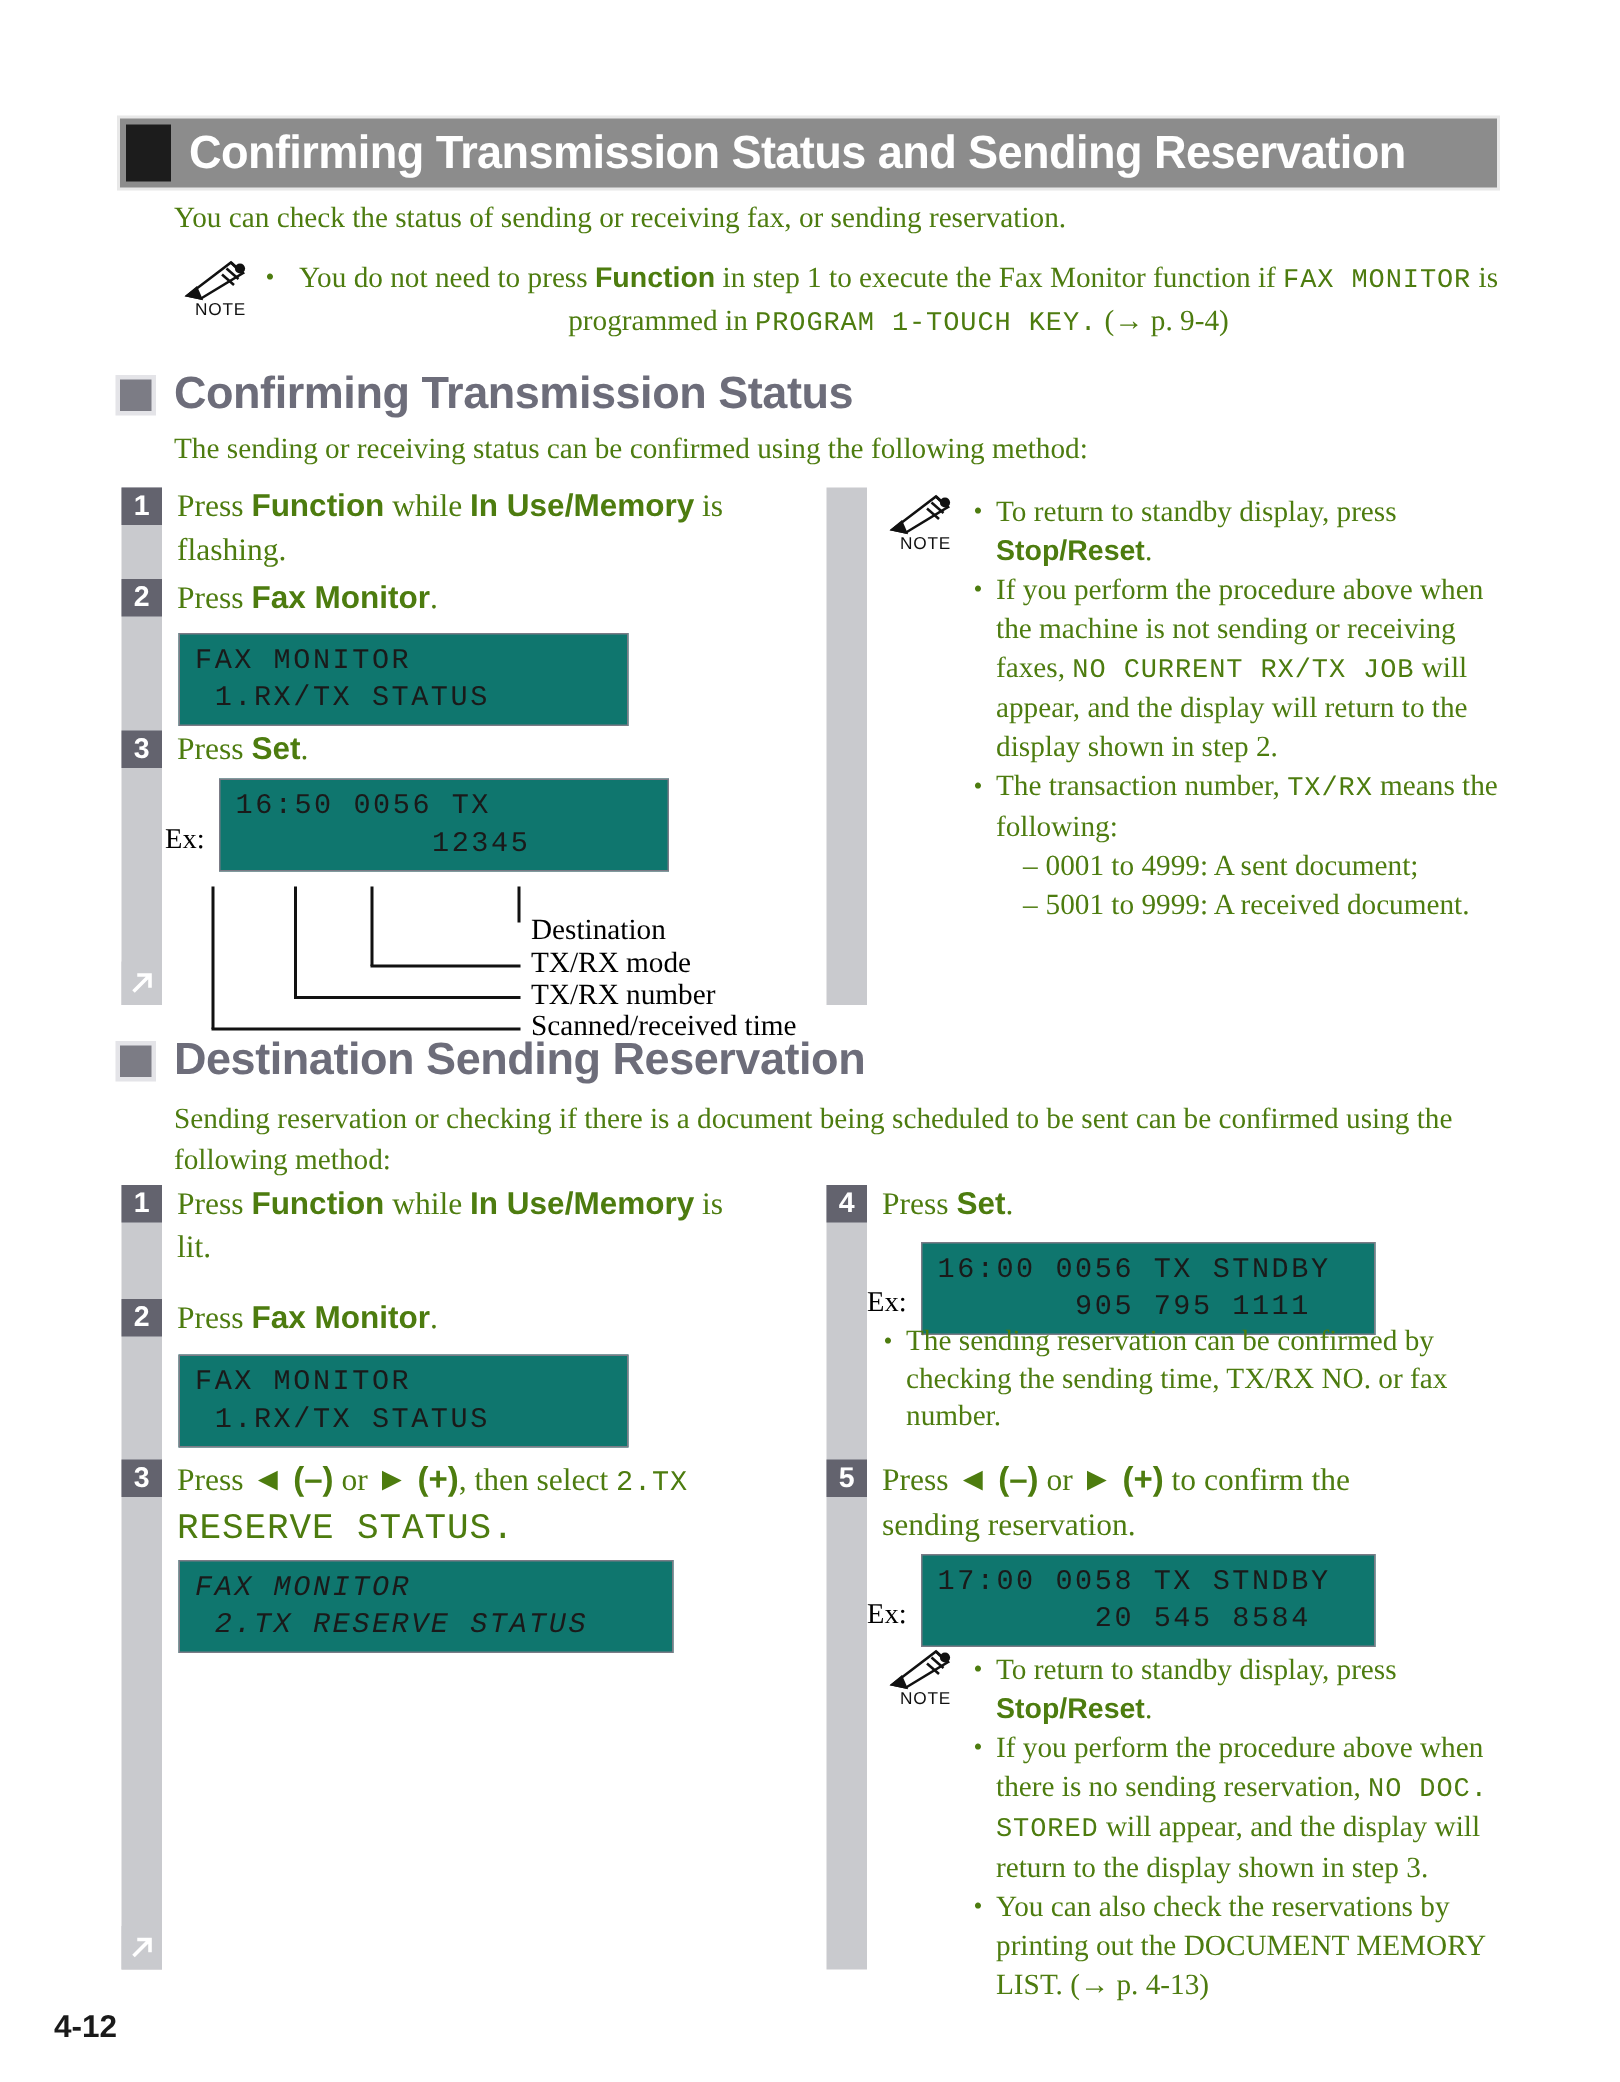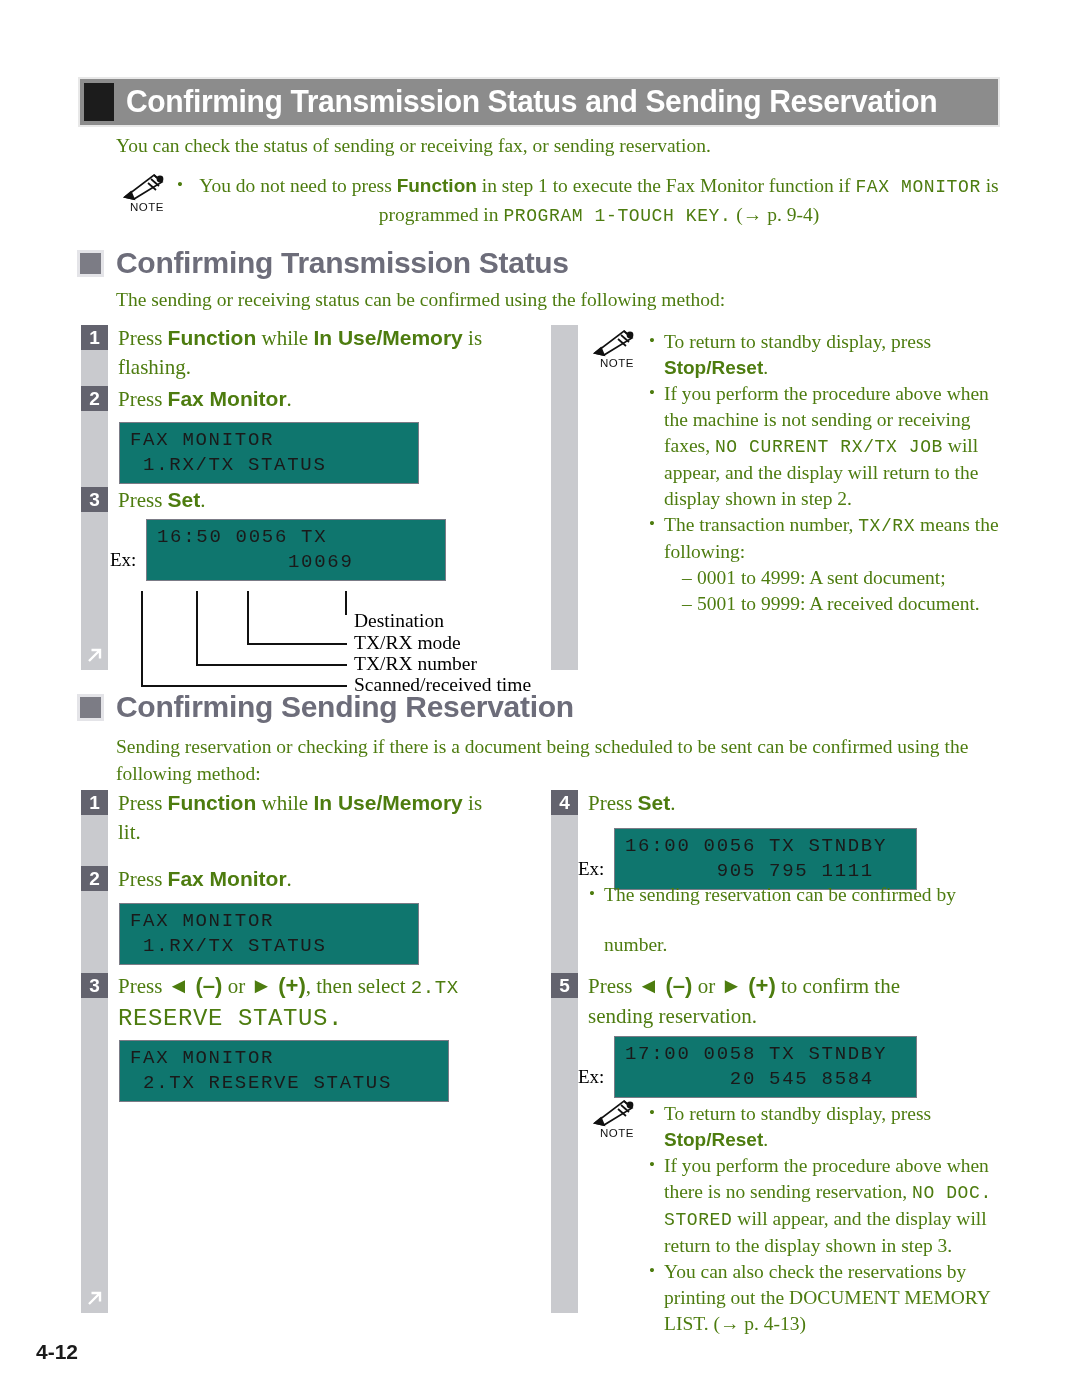--- a/index.html
+++ b/index.html
@@ -277,21 +277,21 @@
 
   <div class="lcd" style="left:119px; top:422px; width:300px;"><span>FAX MONITOR</span>
 <span> 1.RX/TX STATUS</span></div>
 
   <div class="body-text" style="left:118px; top:485px; width:420px; font-size:21px; line-height:29px;">
     <span>Press </span><b class="sans" style="font-size:21px">Set</b><span>.</span>
   </div>
 
   <div class="exlabel" style="left:110px; top:549px;">Ex:</div>
   <div class="lcd" style="left:146px; top:519px; width:300px;"><span>16:50 0056 TX</span>
-<span>          10069</span></div>
+<span>          12345</span></div>
 
   <div class="callout-wrap" style="left:0; top:0; width:560px; height:680px;margin-top:25px;">
 
     <div class="vline" style="left:345px; top:566px; height:24px;"></div>
     <div class="callout-label" style="left:354px; top:585px;">Destination</div>
 
     <div class="vline" style="left:247px; top:566px; height:53px;"></div>
     <div class="hline" style="left:247px; top:618px; width:100px;"></div>
     <div class="callout-label" style="left:354px; top:607px;">TX/RX mode</div>
 
@@ -339,21 +339,21 @@
         <ul class="dash">
           <li>0001 to 4999: A sent document;</li>
           <li>5001 to 9999: A received document.</li>
         </ul>
       </li>
     </ul>
   </div>
 
   <div class="sec-head" style="left:80px; top:690px;">
     <div class="marker"></div>
-    <div class="sec-title">Confirming Sending Reservation</div>
+    <div class="sec-title">Destination Sending Reservation</div>
   </div>
   <div class="body-text" style="left:116px; top:733px; width:890px;">
     <span>Sending reservation or checking if there is a document being scheduled to be sent can be confirmed using the</span><br>
     <span>following method:</span>
   </div>
 
   <div class="rail" style="left:81px; top:790px; height:523px;"></div>
   <div class="stepnum" style="left:81px; top:790px;">1</div>
   <div class="stepnum" style="left:81px; top:866px;">2</div>
   <div class="stepnum" style="left:81px; top:973px;">3</div>
@@ -373,40 +373,40 @@
   </div>
 
   <div class="lcd" style="left:119px; top:903px; width:300px;"><span>FAX MONITOR</span>
 <span> 1.RX/TX STATUS</span></div>
 
   <div class="body-text" style="left:118px; top:971px; width:430px; font-size:21px; line-height:30px;">
     <span>Press </span><b class="sans" style="font-size:22px">◄ (–)</b><span> or </span><b class="sans" style="font-size:22px">► (+)</b><span>, then select </span><span class="mono" style="font-size:19px">2.TX</span><br>
     <span class="mono" style="font-size:24px">RESERVE STATUS.</span>
   </div>
 
-  <div class="lcd" style="left:119px; top:1040px; width:330px;"><span>FAX MONITOR</span>
+  <div class="lcd" style="left:119px; top:1040px; width:330px;font-style:italic;"><span>FAX MONITOR</span>
 <span> 2.TX RESERVE STATUS</span></div>
 
   <div class="rail" style="left:551px; top:790px; height:523px;"></div>
   <div class="stepnum" style="left:551px; top:790px;">4</div>
   <div class="stepnum" style="left:551px; top:973px;">5</div>
 
   <div class="body-text" style="left:588px; top:788px; width:420px; font-size:21px; line-height:29px;">
     <span>Press </span><b class="sans" style="font-size:21px">Set</b><span>.</span>
   </div>
 
   <div class="exlabel" style="left:578px; top:858px;">Ex:</div>
   <div class="lcd" style="left:614px; top:828px; width:303px;"><span>16:00 0056 TX STNDBY</span>
 <span>       905 795 1111</span></div>
 
   <div class="body-text" style="left:588px; top:882px; width:400px; line-height:25px;">
     <ul class="bul">
       <li>
         <span>The sending reservation can be confirmed by</span><br>
-        <br>
+        <span>checking the sending time, TX/RX NO. or fax</span><br>
         <span>number.</span>
       </li>
     </ul>
   </div>
 
   <div class="body-text" style="left:588px; top:971px; width:420px; font-size:21px; line-height:30px;">
     <span>Press </span><b class="sans" style="font-size:22px">◄ (–)</b><span> or </span><b class="sans" style="font-size:22px">► (+)</b><span> to confirm the</span><br>
     <span>sending reservation.</span>
   </div>
 

